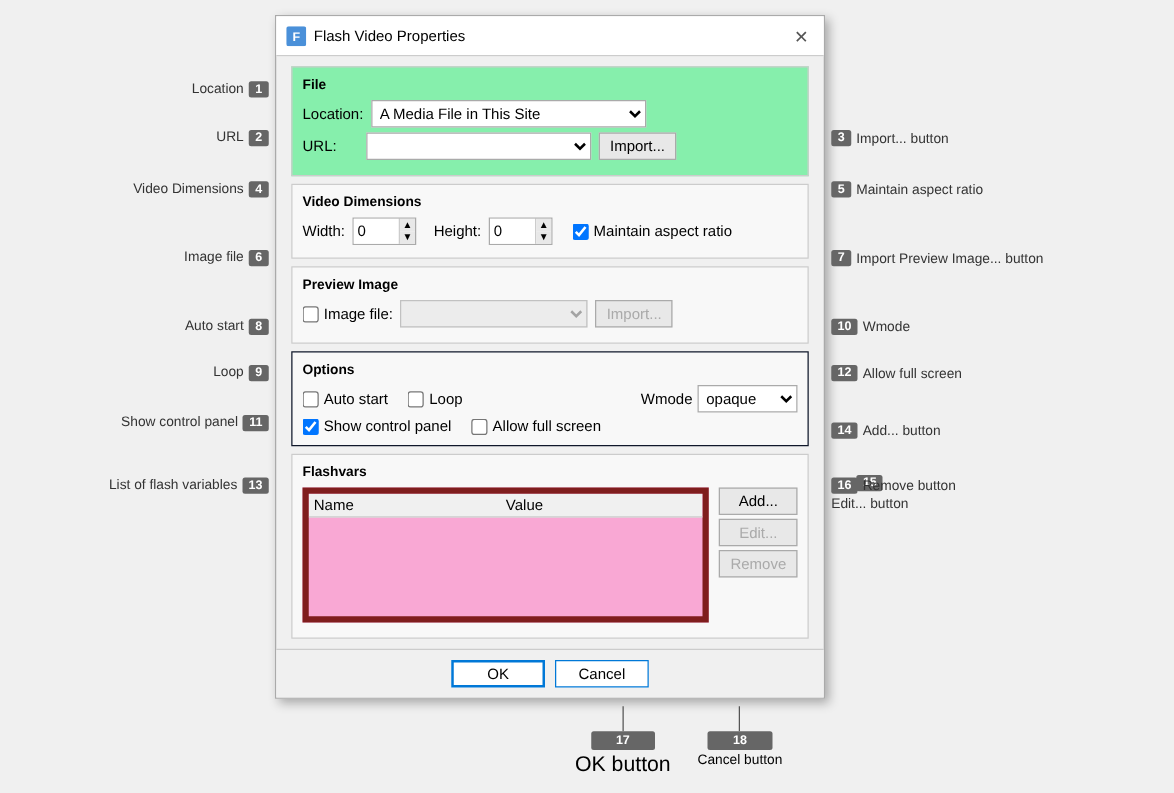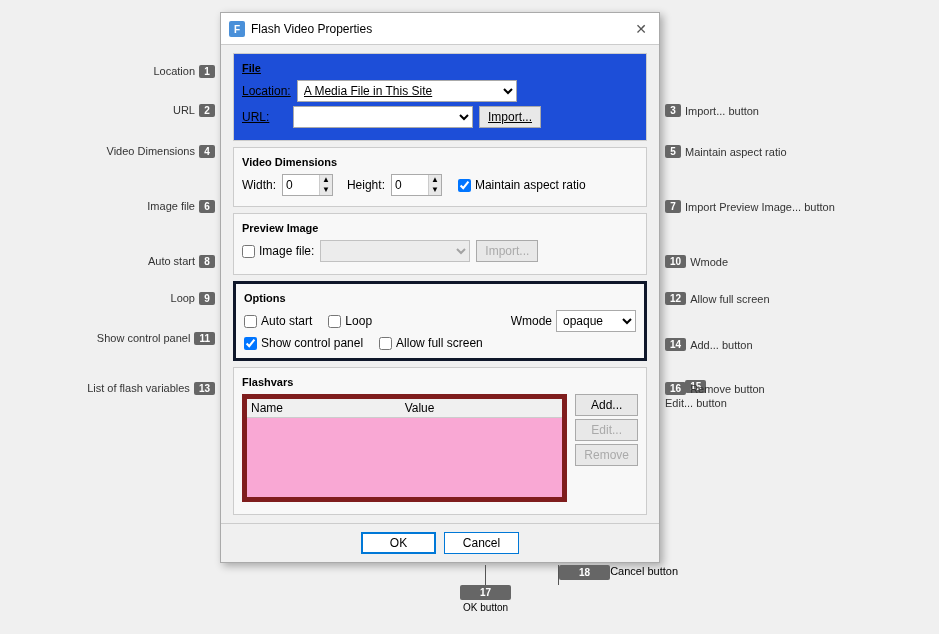--- a/index.html
+++ b/index.html
@@ -288,21 +288,21 @@
         <rect width="16" height="16" fill="#4a90d9" rx="2"></rect>
         <text x="8" y="12" text-anchor="middle" fill="white" font-size="10" font-weight="bold">F</text>
       </svg>
       <span class="dialog-title-text">Flash Video Properties</span>
     </div>
     <button class="dialog-close">✕</button>
   </div>
 
   <div class="dialog-body">
 
-    <div style="border:1px solid #ccc; background:#1d4ed8; padding:8px; margin-bottom:6px;text-decoration:underline;">
+    <div style="border:1px solid #ccc; background:#86efac; padding:8px; margin-bottom:6px;">
       <div style="font-size:11px; font-weight:600; margin-bottom:6px;">File</div>
 
       <div class="form-row">
         <span class="form-label">Location:</span>
         <select class="form-select" style="width:220px;">
           <option>A Media File in This Site</option>
           <option>External URL</option>
         </select>
       </div>
 
@@ -344,21 +344,21 @@
       <div class="form-row">
         <label class="checkbox-wrap">
           <input type="checkbox" style="">
           <span>Image file:</span>
         </label>
         <select class="form-select" style="width:150px; background:#e8e8e8;" disabled=""></select>
         <button class="form-button" disabled="">Import...</button>
       </div>
     </div>
 
-    <div style="border:3px solid #0f172a; padding:8px; margin-bottom:6px; background:#f8f8f8;">
+    <div style="border:1px solid #0f172a; padding:8px; margin-bottom:6px; background:#f8f8f8;">
       <div style="font-size:11px; font-weight:600; margin-bottom:6px;">Options</div>
       <div style="display:flex; gap:16px; align-items:center; margin-bottom:4px;">
         <label class="checkbox-wrap">
           <input type="checkbox" style="">
           <span>Auto start</span>
         </label>
         <label class="checkbox-wrap">
           <input type="checkbox" style="">
           <span>Loop</span>
         </label>
@@ -450,20 +450,20 @@
   <div class="right-label" style="top:382px;">
     <span class="label-badge">16</span>
     <span>Remove button</span>
   </div>
 
 </div>
 
 <div style="position:absolute; top:565px; left:460px; display:flex; flex-direction:column; align-items:center;">
   <div style="width:1px; height:20px; background:#555;"></div>
   <div class="callout-badge">17</div>
-  <div style="font-size:10px;">OK button</div>
+  <div style="font-size:17px;">OK button</div>
 </div>
 
-<div style="position:absolute; top:565px; left:558px; display:flex; flex-direction:row; align-items:flex-start;">
+<div style="position:absolute; top:565px; left:558px; display:flex; flex-direction:column; align-items:center;">
   <div style="width:1px; height:20px; background:#555;"></div>
   <div class="callout-badge">18</div>
   <div style="font-size:11px;">Cancel button</div>
 </div>
 
 </body></html>

